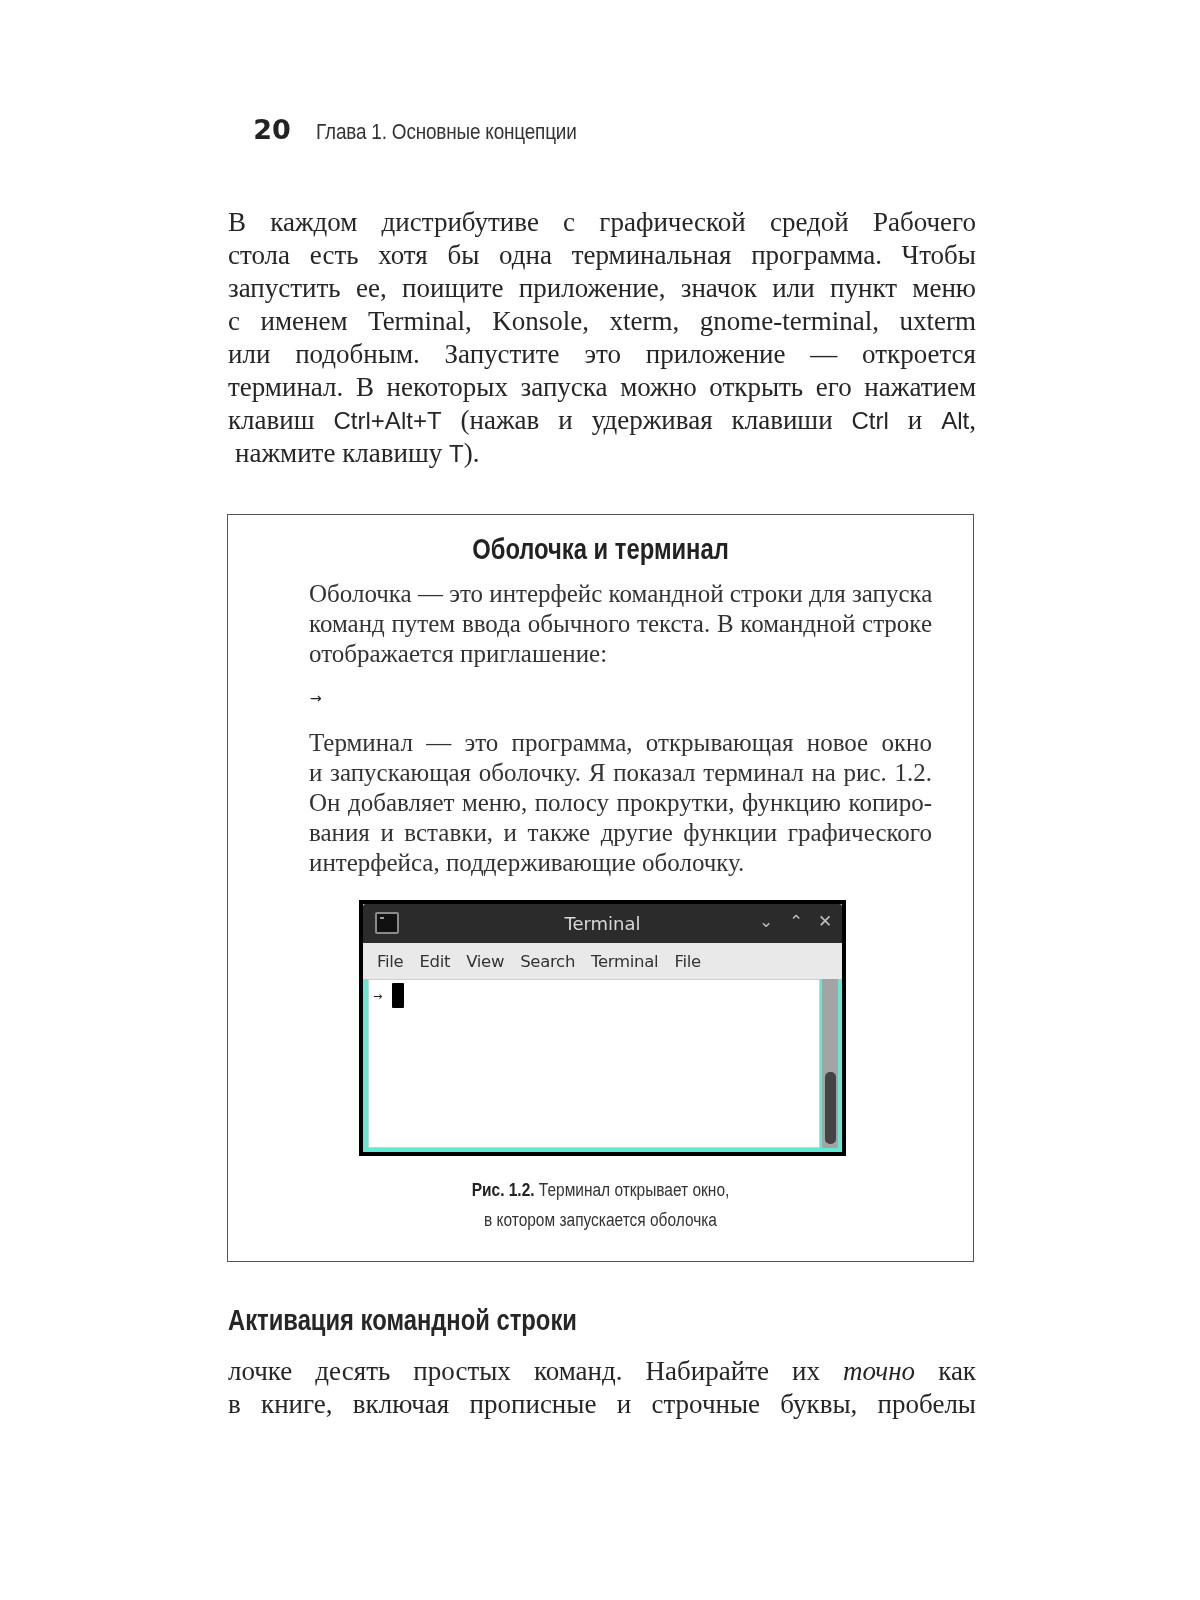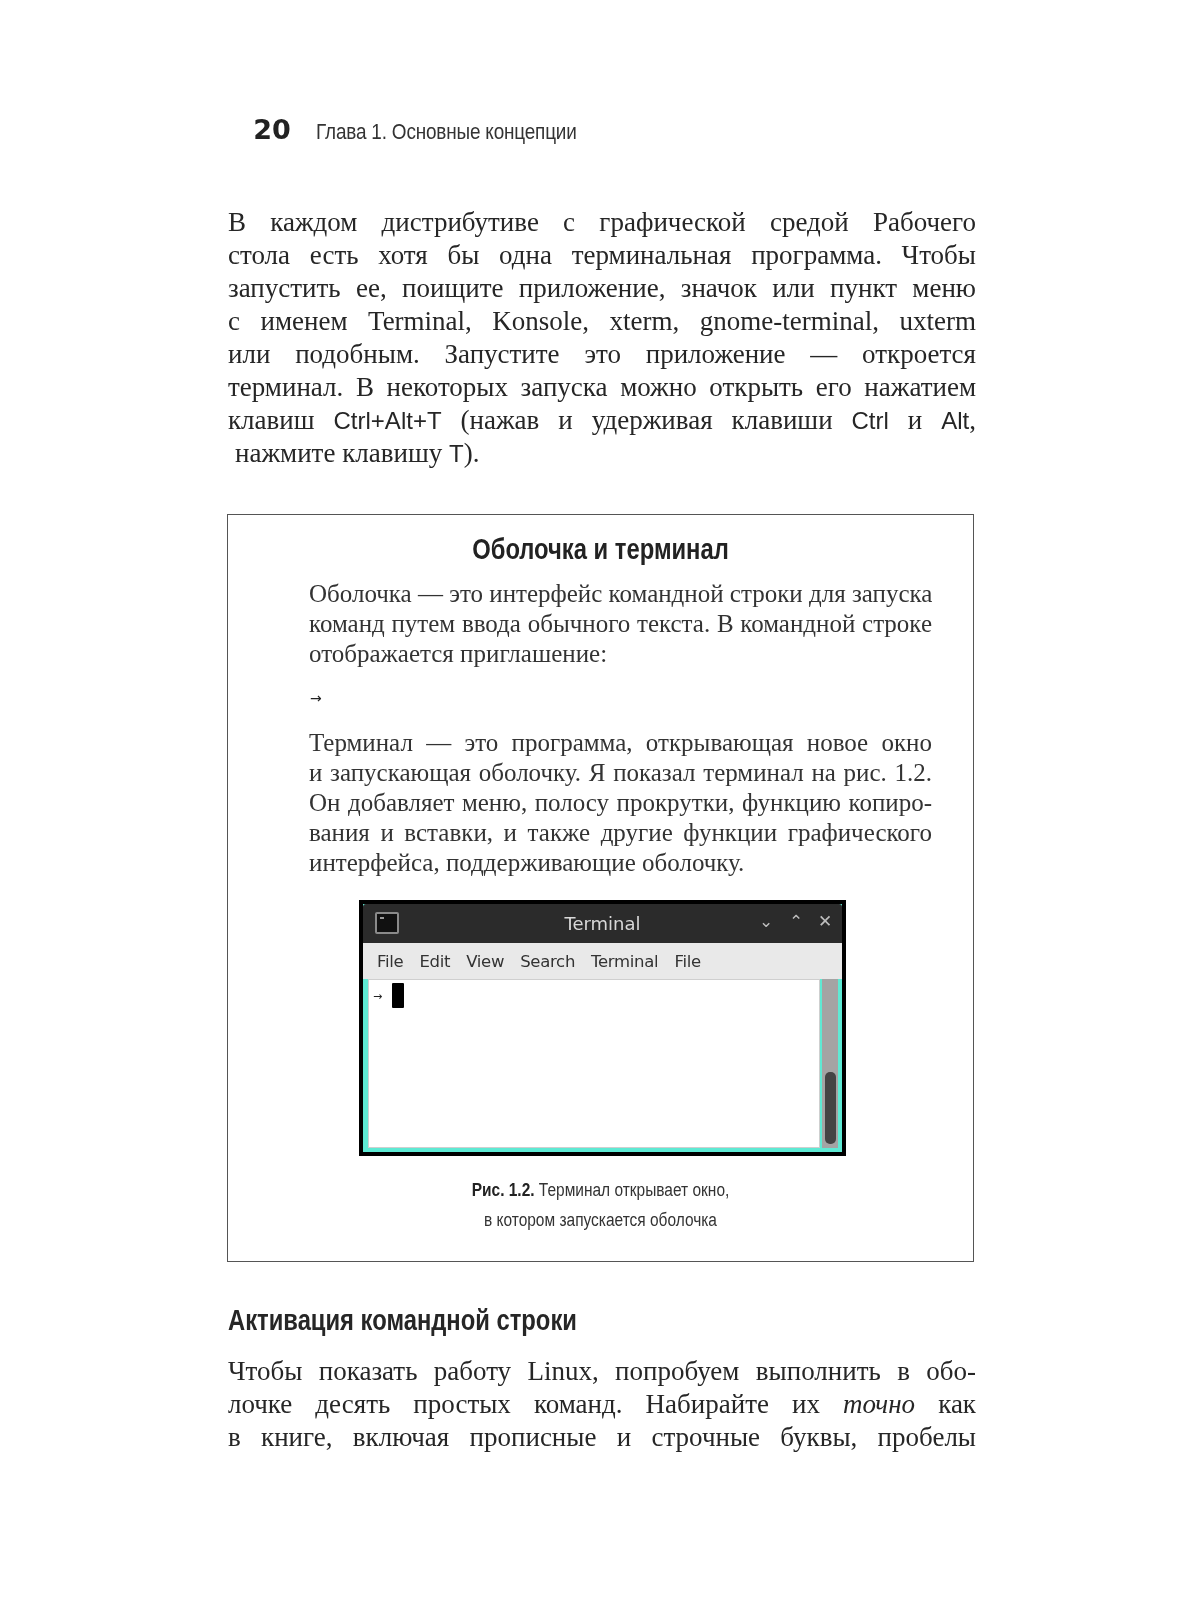--- a/index.html
+++ b/index.html
@@ -181,16 +181,15 @@
 
   <div class="caption">
     <span class="cline"><b>Рис. 1.2.</b><span> Терминал открывает окно,</span></span>
     <span class="cline">в котором запускается оболочка</span>
   </div>
 </div>
 
 <div class="section-heading">Активация командной строки</div>
 
 <div class="body-text p2">
-  <span class="line">Чтобы показать работу Linux, попробуем выполнить в обо-</span>
   <span class="line"><span>лочке десять простых команд. Набирайте их </span><i>точно</i><span> как</span></span>
   <span class="line">в книге, включая прописные и строчные буквы, пробелы</span>
 </div>
 
 </body></html>

